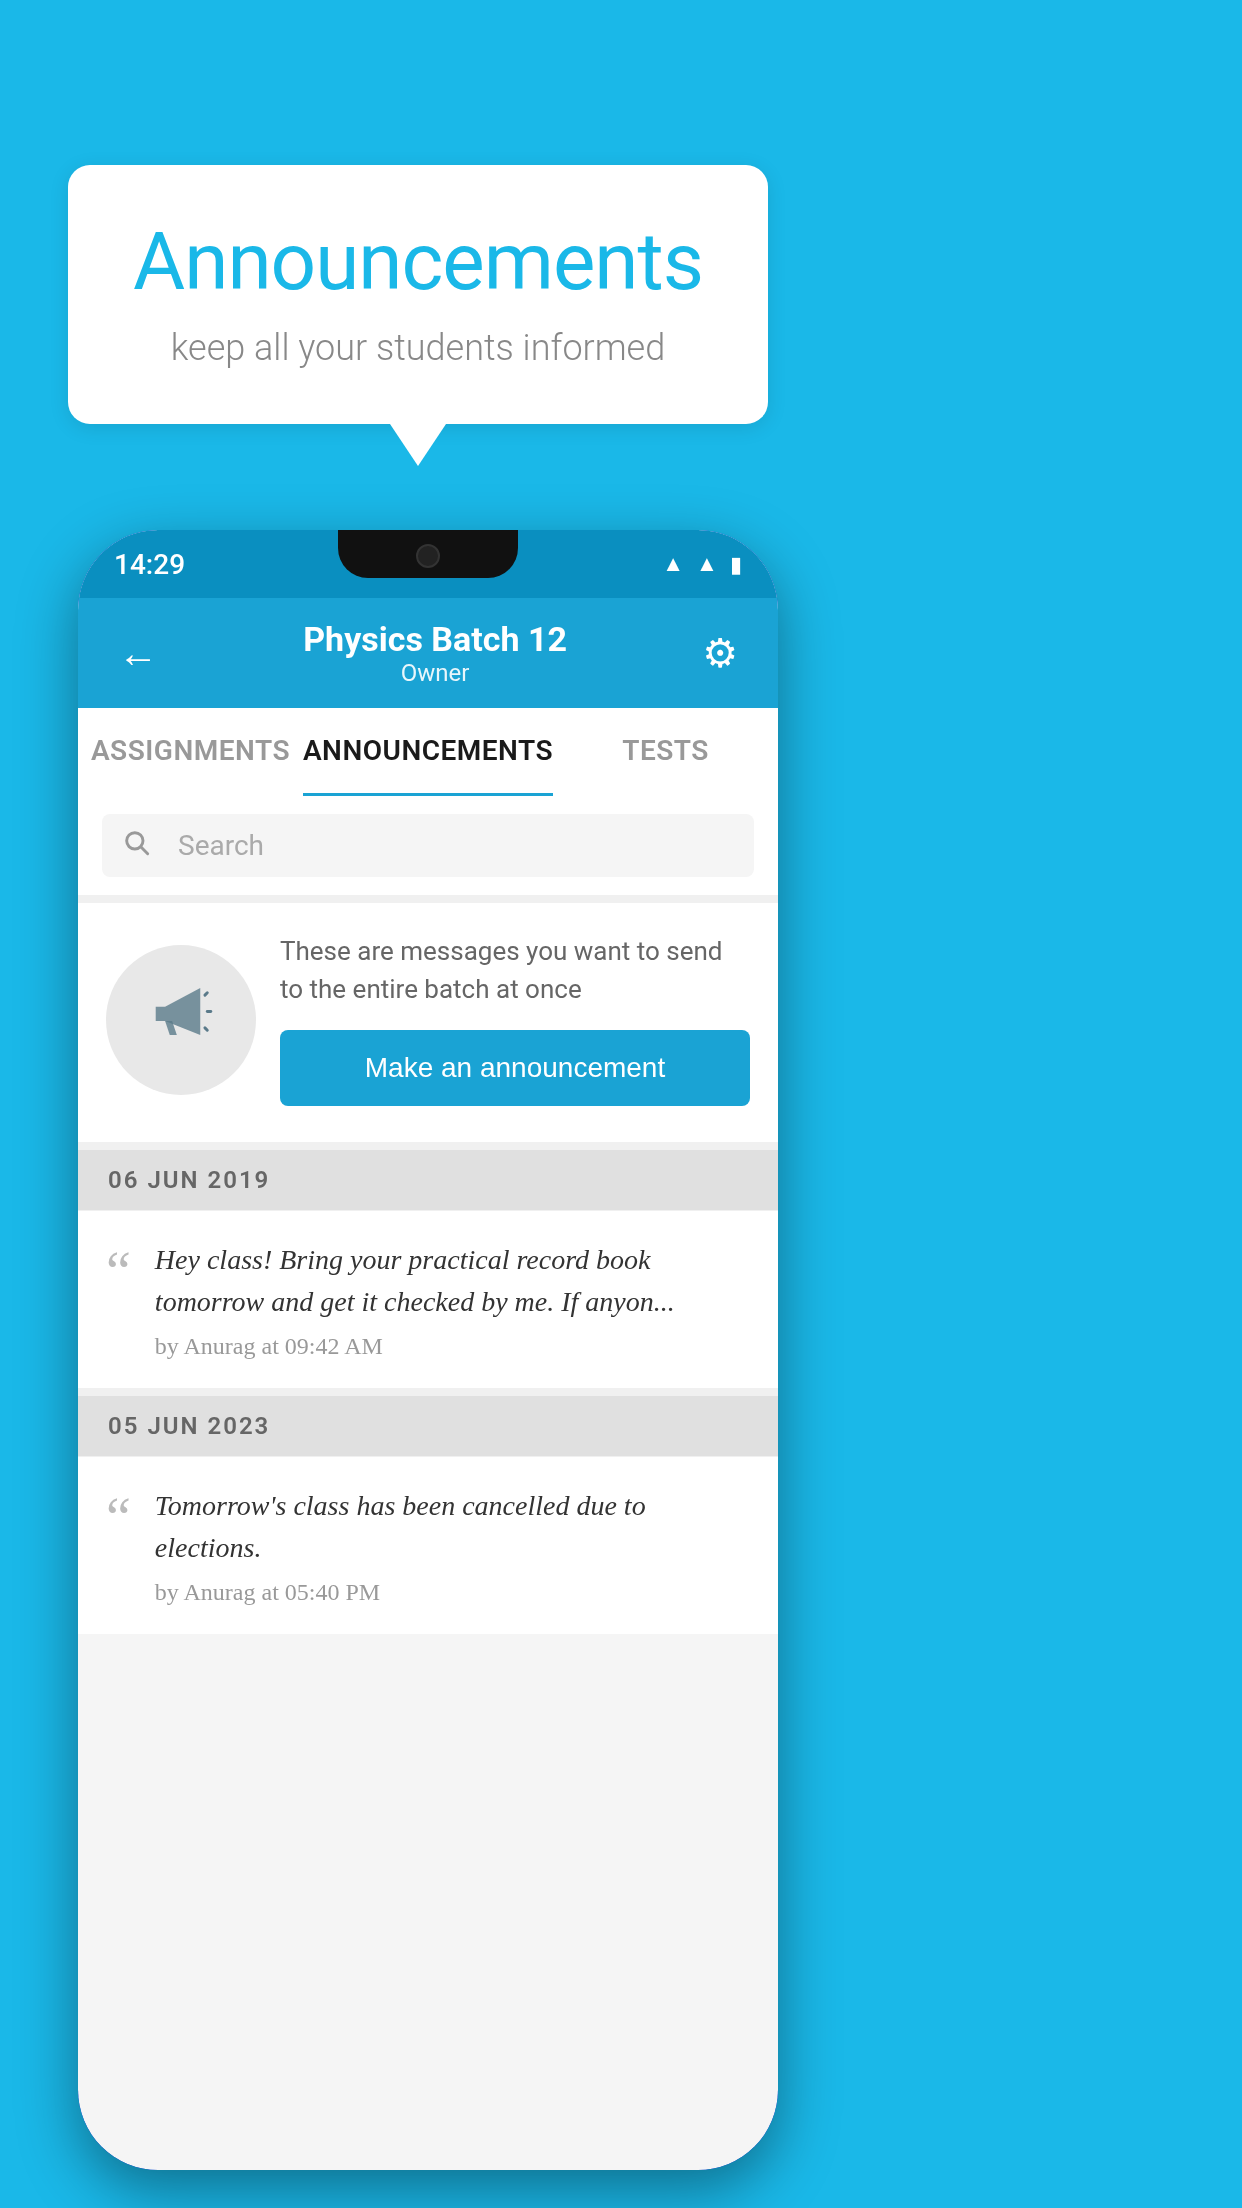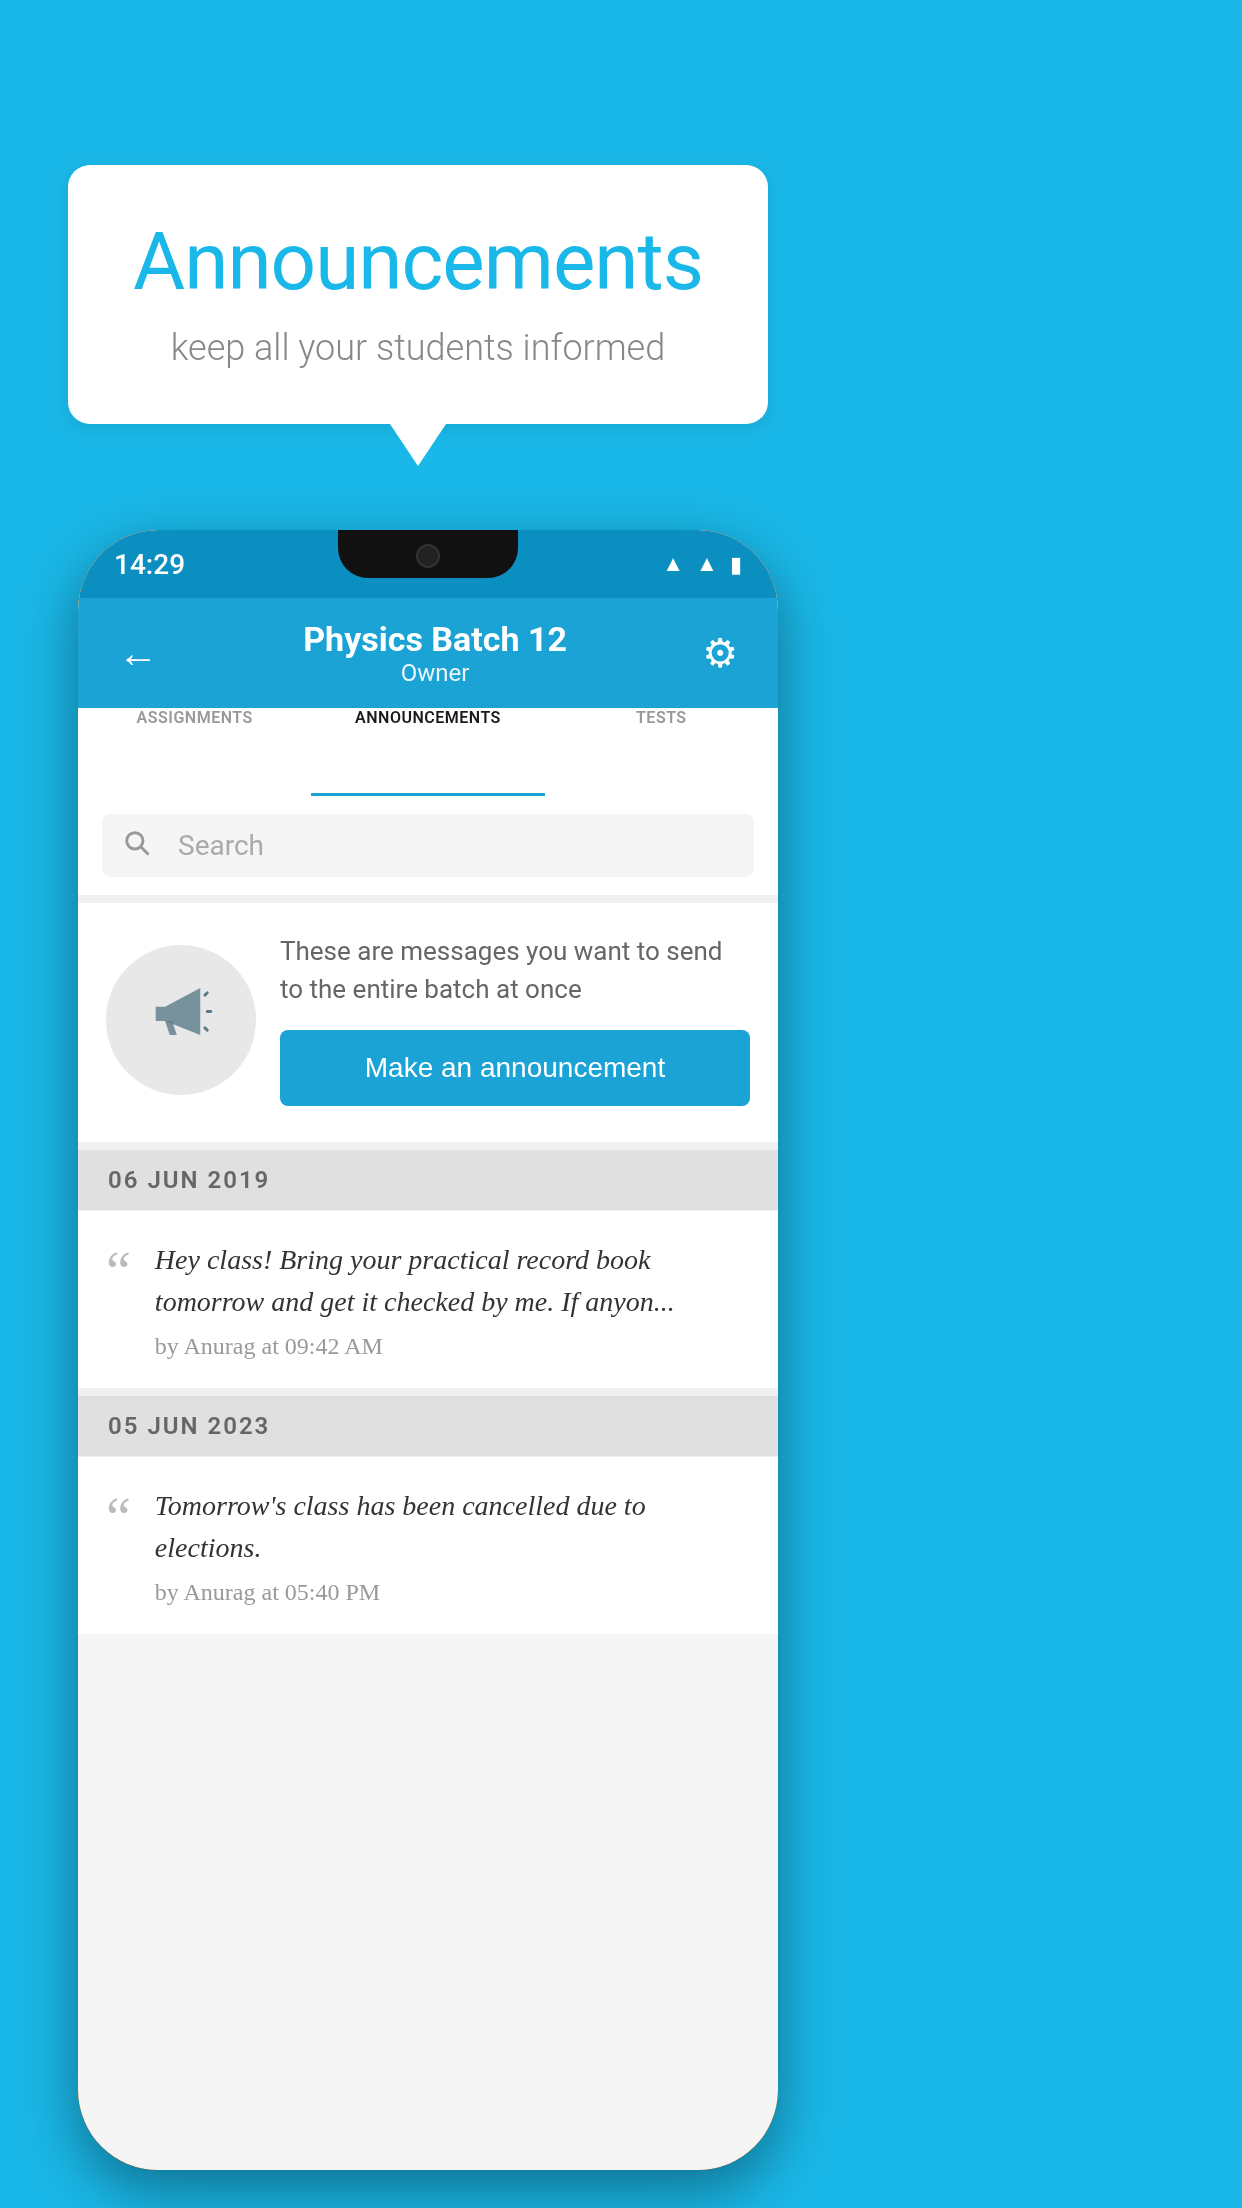--- a/index.html
+++ b/index.html
@@ -50,21 +50,21 @@
       font-weight: 300;
     }
 
     
     .phone-frame {
       position: absolute;
       top: 530px;
       left: 78px;
       width: 700px;
       height: 1640px;
-      background: #f97316;
+      background: #1d4ed8;
       border-radius: 80px;
       box-shadow: 0 20px 60px rgba(0,0,0,0.4);
       overflow: hidden;
     }
     
     .phone-notch {
       position: absolute;
       top: 0;
       left: 50%;
       transform: translateX(-50%);
@@ -163,23 +163,23 @@
     .tabs-bar {
       height: 88px;
       background: white;
       display: flex;
       align-items: stretch;
       box-shadow: 0 2px 4px rgba(0,0,0,0.1);
     }
     .tab-item {
       flex: 1;
       display: flex;
-      align-items: flex-start;
+      align-items: center;
       justify-content: center;
-      font-size: 16px;
+      font-size: 28px;
       color: #999;
       font-weight: 600;
       letter-spacing: 0.5px;
       cursor: pointer;
       border-bottom: 3px solid transparent;
       text-transform: uppercase;
     }
     .tab-item.active {
       color: #1a1a1a;
       border-bottom: 3px solid #1aa3d4;

